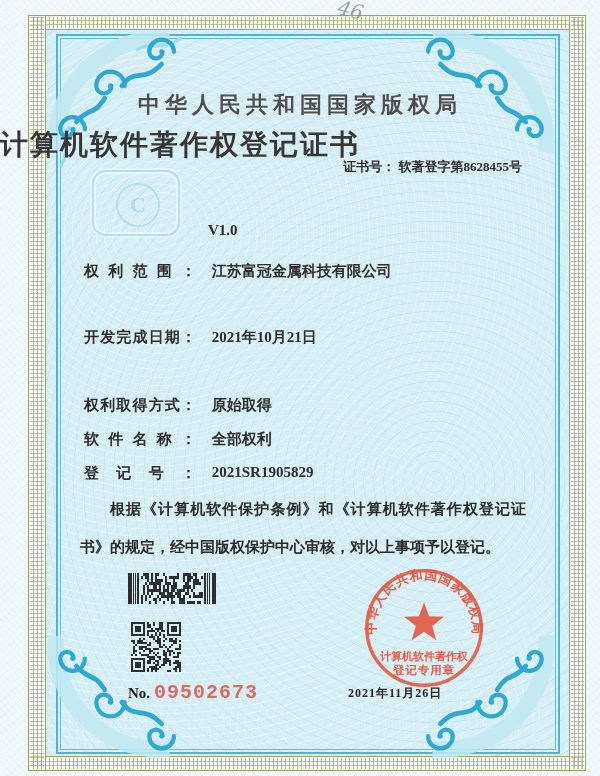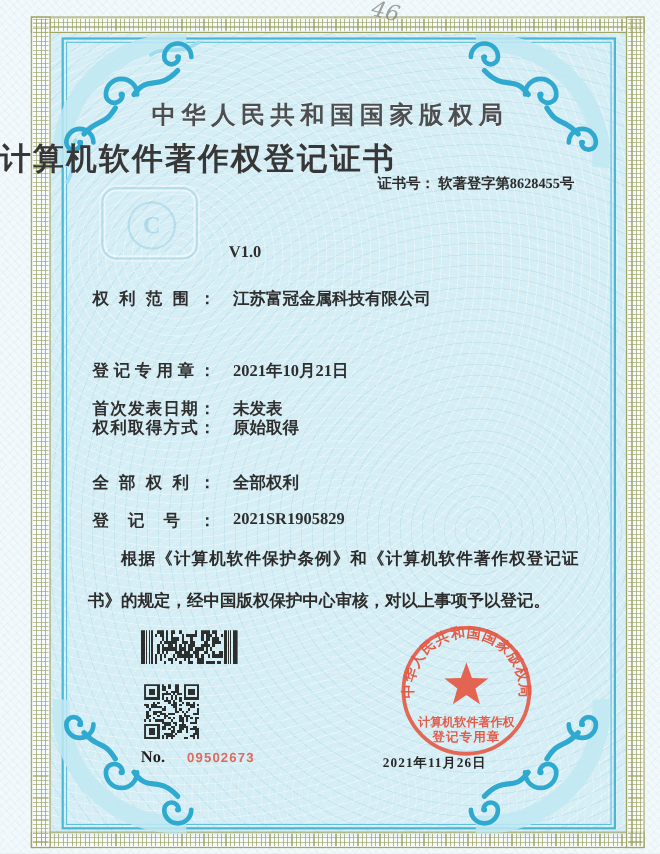--- a/index.html
+++ b/index.html
@@ -64,21 +64,21 @@
   .fvalue{display:inline-block;margin-left:12px;vertical-align:top;}
   .fvalue2{position:absolute;left:208px;z-index:3;font-size:15px;font-weight:bold;}
   .statement{
     position:absolute;left:80px;top:490px;width:446px;z-index:3;
     font-size:15px;font-weight:bold;line-height:38px;text-align:justify;text-indent:2em;color:#2b2b2b;
   }
   
   .barcode{position:absolute;left:128px;top:573px;width:88px;height:31px;z-index:3;}
   .qrcode{position:absolute;left:131px;top:622px;width:50px;height:50px;z-index:3;}
   .serial{position:absolute;left:128px;top:681px;z-index:3;font-size:15px;font-weight:bold;color:#1f1f1f;}
-  .serial .num{font-family:Liberation Sans, sans-serif;font-size:12px;letter-spacing:1px;color:#dc6b60;font-weight:bold;margin-left:20px;}
+  .serial .num{font-family:Liberation Mono, monospace;font-size:20px;letter-spacing:1px;color:#dc6b60;font-weight:bold;margin-left:4px;}
   
   .seal{position:absolute;left:362px;top:566px;width:124px;height:124px;z-index:4;opacity:.92;}
   .issue-date{position:absolute;left:348px;top:685px;z-index:3;font-size:12px;font-weight:bold;letter-spacing:1px;color:#262626;}
   
   .emboss{
     position:absolute;left:92px;top:170px;width:84px;height:62px;z-index:2;opacity:.55;
     border:2px solid rgba(150,205,228,.9);border-radius:14px;
     box-shadow:inset 0 0 0 2px rgba(255,255,255,.85), 0 0 0 2px rgba(255,255,255,.6);
   }
   .emboss .ring{
@@ -170,36 +170,32 @@
   </div>
 
   <div class="fvalue2" style="top:222px;">V1.0</div>
 
   <div class="frow" style="top:262px;">
     <span class="flabel">权利范围：</span>
     <span class="fvalue">江苏富冠金属科技有限公司</span>
   </div>
 
   <div class="frow" style="top:328px;">
-    <span class="flabel">登记专用章：</span>
+    <span class="flabel">开发完成日期：</span>
     <span class="fvalue">2021年10月21日</span>
   </div>
 
-  <div class="frow" style="top:362px;">
-    <span class="flabel">首次发表日期：</span>
-    <span class="fvalue">未发表</span>
-  </div>
-
-  <div class="frow" style="top:380px;">
+
+  <div class="frow" style="top:396px;">
     <span class="flabel">权利取得方式：</span>
     <span class="fvalue">原始取得</span>
   </div>
 
   <div class="frow" style="top:430px;">
-    <span class="flabel">全部权利：</span>
+    <span class="flabel">软件名称：</span>
     <span class="fvalue">全部权利</span>
   </div>
 
   <div class="frow" style="top:464px;">
     <span class="flabel">登记号：</span>
     <span class="fvalue">2021SR1905829</span>
   </div>
 
   <div class="statement">根据《计算机软件保护条例》和《计算机软件著作权登记证书》的规定，经中国版权保护中心审核，对以上事项予以登记。</div>
 

